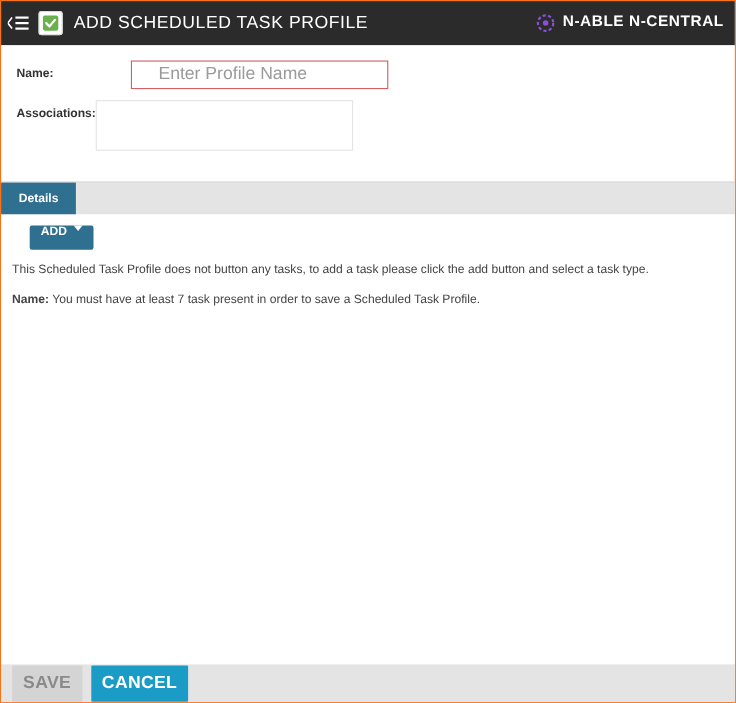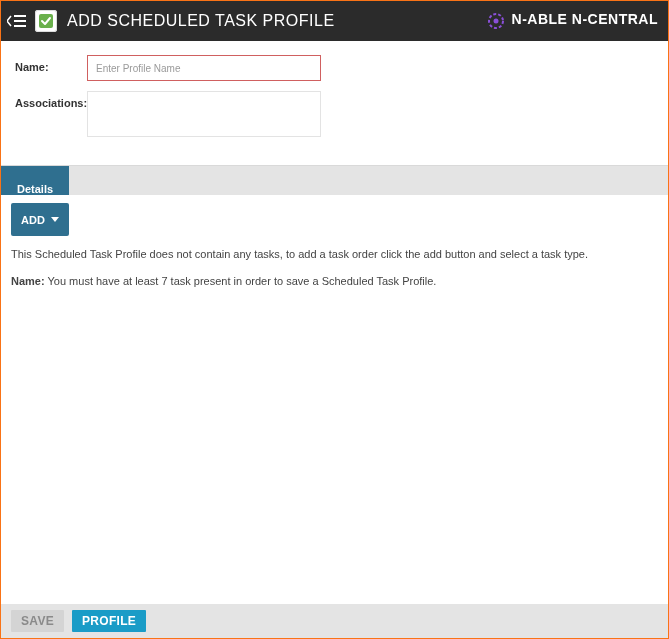--- a/index.html
+++ b/index.html
@@ -10,35 +10,35 @@
   .menu-btn svg { display: block; }
   .task-icon { width: 22px; height: 22px; background: #fff; border-radius: 3px; display: flex; align-items: center; justify-content: center; margin-right: 10px; box-shadow: 0 0 0 1px #ddd inset; }
   .task-icon svg { display: block; }
   .topbar-title { font-size: 16px; font-weight: 400; letter-spacing: 0.5px; flex: 1; }
   .brand { display: flex; gap: 6px; }
   .brand-icon svg { display: block; }
   .brand-text { font-size: 14px; font-weight: 600; letter-spacing: 0.5px; }
   .form-area { padding: 14px 14px 18px 14px; }
   .form-row { display: flex; margin-bottom: 10px; }
   .form-label { width: 72px; font-weight: 700; font-size: 11px; padding-top: 6px; color: #333; }
-  .name-input { width: 234px; height: 26px; border: 1px solid #d06060; padding: 0 8px; font-size: 10px; color: #333; outline: none; }
+  .name-input { width: 234px; height: 26px; border: 1px solid #d06060; padding: 0 24px; font-size: 16px; color: #333; outline: none; margin-left: 32px; }
   .name-input::placeholder { color: #9a9a9a; }
   .desc-input { width: 234px; height: 46px; border: 1px solid #e3e3e3; padding: 4px 8px; font-size: 12px; resize: none; outline: none; }
   .tab-strip { background: #e4e4e4; height: 30px; display: flex; align-items: stretch; border-top: 1px solid #d9d9d9; }
-  .tab { padding: 0 16px; display: flex; align-items: flex-end; font-size: 11px; font-weight: 700; cursor: pointer; }
+  .tab { padding: 0 16px; display: flex; align-items: center; font-size: 11px; font-weight: 700; cursor: pointer; }
   .tab.active { background: #2f6f8f; color: #fff; }
   .tab.inactive { background: #fff; color: #6a6a6a; font-weight: 400; border-right: 1px solid #e0e0e0; }
   .content { flex: 1; padding: 8px 10px 10px 10px; background: #fff; overflow: auto; }
-  .add-btn { background: #2f6f8f; color: #fff; border: none; height: 33px; padding: 0 10px; font-size: 11px; font-weight: 700; display: inline-flex; align-items: center; gap: 6px; cursor: pointer; border-radius: 2px; }
+  .add-btn { background: #2f6f8f; color: #fff; border: none; height: 22px; padding: 0 10px; font-size: 11px; font-weight: 700; display: inline-flex; align-items: flex-start; gap: 6px; cursor: pointer; border-radius: 2px; margin-left: 16px; }
   .add-btn .caret { width: 0; height: 0; border-left: 4px solid transparent; border-right: 4px solid transparent; border-top: 5px solid #fff; }
   .para { margin-top: 10px; font-size: 11px; color: #444; line-height: 1.5; }
   .note-row { margin-top: 12px; font-size: 11px; color: #444; }
   .note-row b { font-weight: 700; }
   .footer { height: 34px; background: #e4e4e4; display: flex; align-items: center; padding: 0 10px; gap: 8px; }
-  .btn { height: 22px; padding: 0 10px; font-size: 12px; font-weight: 700; border: none; cursor: pointer; border-radius: 1px; letter-spacing: 0.3px; text-align: right; }
+  .btn { height: 33px; padding: 0 10px; font-size: 16px; font-weight: 700; border: none; cursor: pointer; border-radius: 1px; letter-spacing: 0.3px; text-align: right; }
   .btn-save { background: #d4d4d4; color: #8a8a8a; cursor: not-allowed; }
   .btn-cancel { background: #1a9cc7; color: #fff; }
 </style>
 </head>
 <body>
 
 <div class="frame">
   <div class="topbar">
     <div class="menu-btn">
       <svg width="20" height="16" viewBox="0 0 20 16">
@@ -81,24 +81,24 @@
     <div class="tab active">
       <span>Details</span>
     </div>
   </div>
 
   <div class="content">
     <button class="add-btn">
       <span>ADD</span>
       <span class="caret"></span>
     </button>
-    <div class="para">This Scheduled Task Profile does not contain any tasks, to add a task order click the add button and select a task type.</div>
+    <div class="para">This Scheduled Task Profile does not button any tasks, to add a task please click the add button and select a task type.</div>
     <div class="note-row">
       <b>Name:</b>
       <span>You must have at least 7 task present in order to save a Scheduled Task Profile.</span>
     </div>
   </div>
 
   <div class="footer">
     <button class="btn btn-save" disabled="">SAVE</button>
-    <button class="btn btn-cancel">PROFILE</button>
+    <button class="btn btn-cancel">CANCEL</button>
   </div>
 </div>
 
 </body></html>

